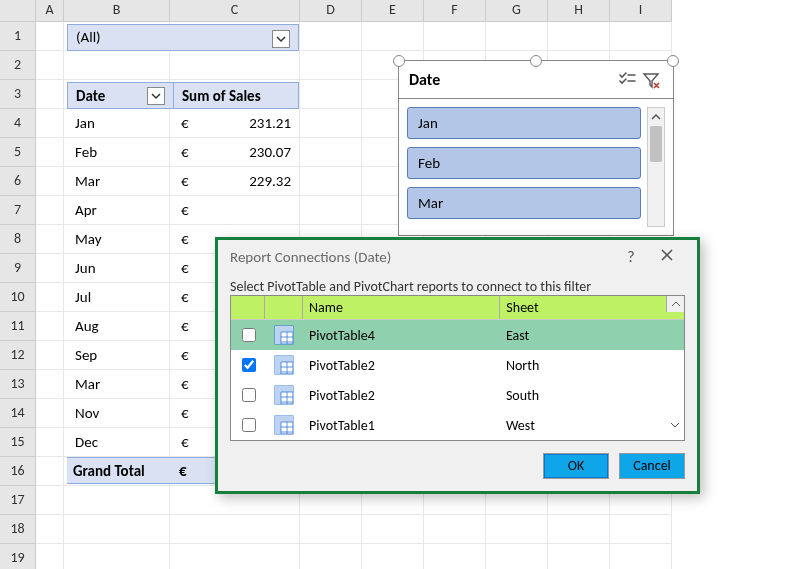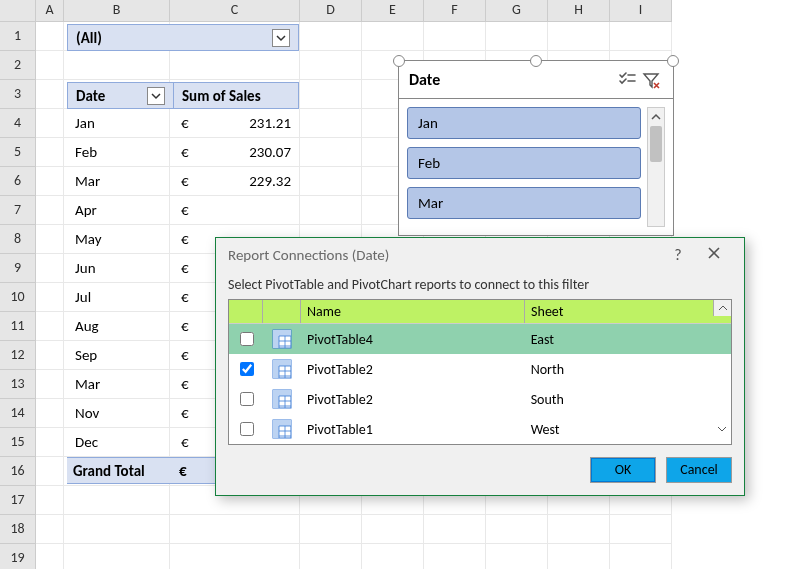--- a/index.html
+++ b/index.html
@@ -77,21 +77,21 @@
     border:1px solid #8faadc;
   }
   .pf-label, .pf-val {
     background:#d9e1f2;
     flex:1;
     padding:2px 8px;
     font-weight:bold;
     line-height:22px;
     border-right:1px solid #8faadc;
   }
-  .pf-val { font-weight:bold; border-right:none; display:flex; justify-content:space-between; align-items:center;}
+  .pf-val { font-weight:normal; border-right:none; display:flex; justify-content:space-between; align-items:flex-end;}
   .drop-btn {
     width:18px; height:18px;
     background:#fff;
     border:1px solid #888;
     display:flex; align-items:center; justify-content:center;
   }
   .drop-btn svg{width:10px;height:10px;}
 
   .pivot-headers {
     position:absolute;
@@ -161,35 +161,35 @@
   .slicer-scroll .up,.slicer-scroll .dn{height:18px;display:flex;align-items:center;justify-content:center;}
   .slicer-thumb{position:absolute;top:18px;left:2px;right:2px;height:36px;background:#c1c1c1;border-radius:2px;}
   .sel-handle{
     position:absolute;width:12px;height:12px;background:#fff;border:1px solid #868686;border-radius:50%;
   }
 
   
   .dialog{
     position:absolute;
     left:215px; top:237px;
-    width:530px;
+    width:485px;
     background:#f0f0f0;
-    border:1px solid #15803d;
+    border:3px solid #15803d;
     box-shadow:4px 4px 12px rgba(0,0,0,.25);
   }
   .dlg-title{
     display:flex;align-items:center;
     padding:8px 12px;
     color:#6a6a6a;
     font-size:15px;
   }
   .dlg-title-text{flex:1;}
   .dlg-x,.dlg-q{width:36px;text-align:center;color:#555;font-size:16px;line-height:18px;}
   .dlg-body{padding:4px 12px 12px 12px;}
-  .dlg-inst{margin-bottom:6px;color:#333;font-size:14px;}
+  .dlg-inst{color:#333;font-size:14px;}
   .dlg-list{
     border:1px solid #888;
     background:#fff;
   }
   .dlg-lh{
     display:flex;background:#bef264;border-bottom:1px solid #ccc;
     font-size:14px;
   }
   .dlg-lh .c1{width:34px;border-right:1px solid #aaa;}
   .dlg-lh .c2{width:38px;border-right:1px solid #aaa;}

